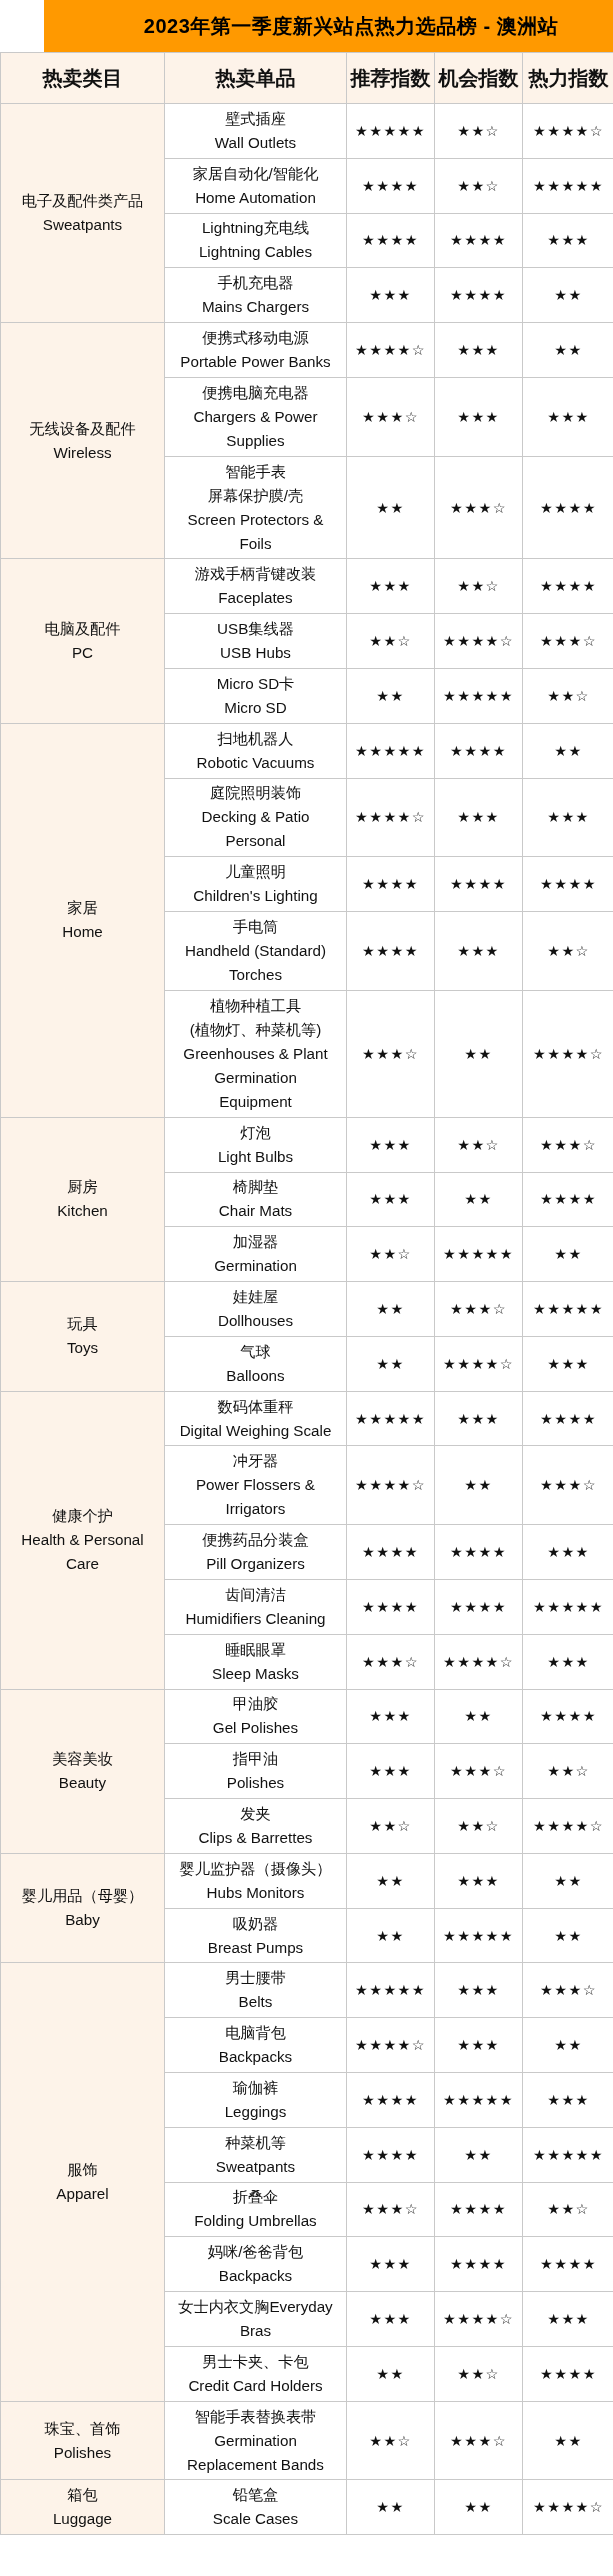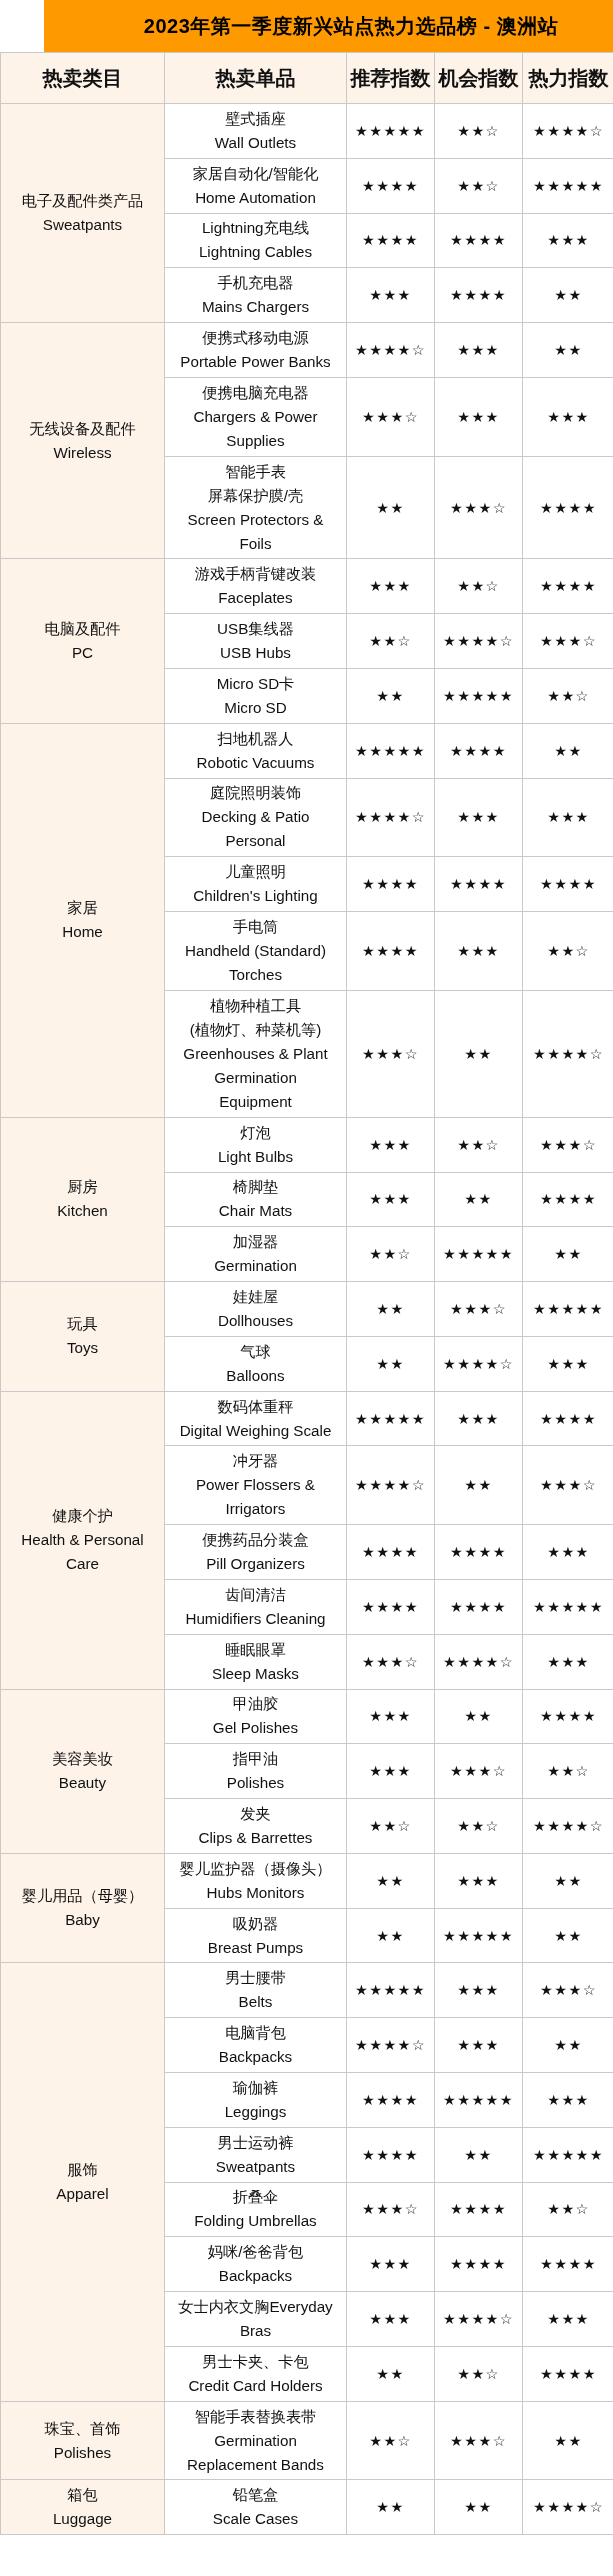--- a/index.html
+++ b/index.html
@@ -426,21 +426,21 @@
         <td>
           <div class="cell-line">瑜伽裤</div>
           <div class="cell-line">Leggings</div>
         </td>
         <td class="stars">★★★★</td>
         <td class="stars">★★★★★</td>
         <td class="stars">★★★</td>
       </tr>
       <tr>
         <td>
-          <div class="cell-line">男士运动裤</div>
+          <div class="cell-line">种菜机等</div>
           <div class="cell-line">Sweatpants</div>
         </td>
         <td class="stars">★★★★</td>
         <td class="stars">★★</td>
         <td class="stars">★★★★★</td>
       </tr>
       <tr>
         <td>
           <div class="cell-line">折叠伞</div>
           <div class="cell-line">Folding Umbrellas</div>

